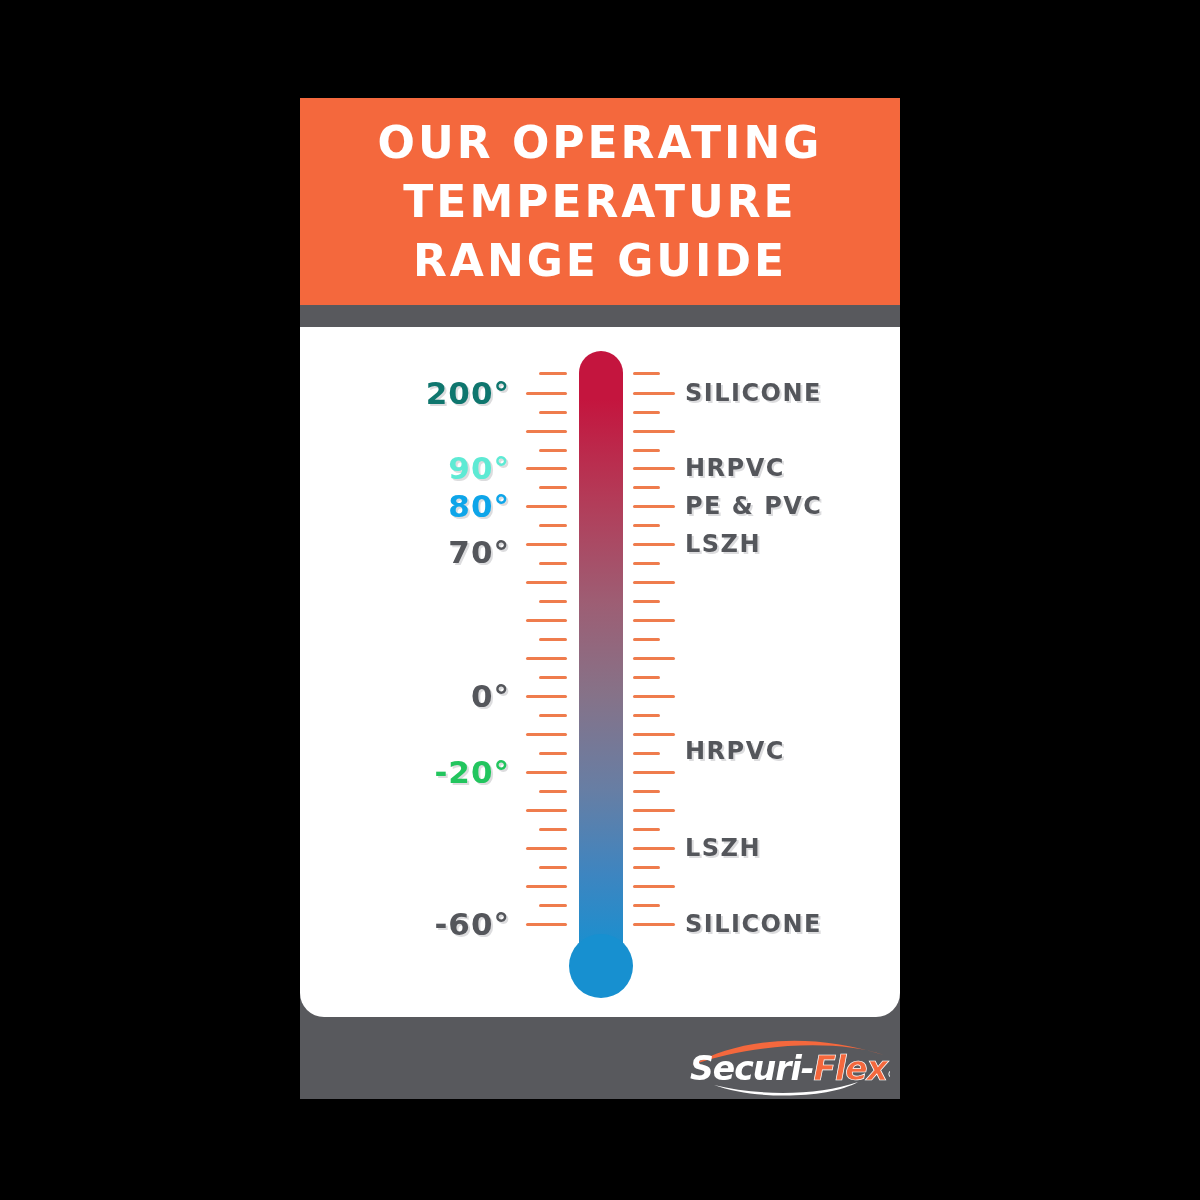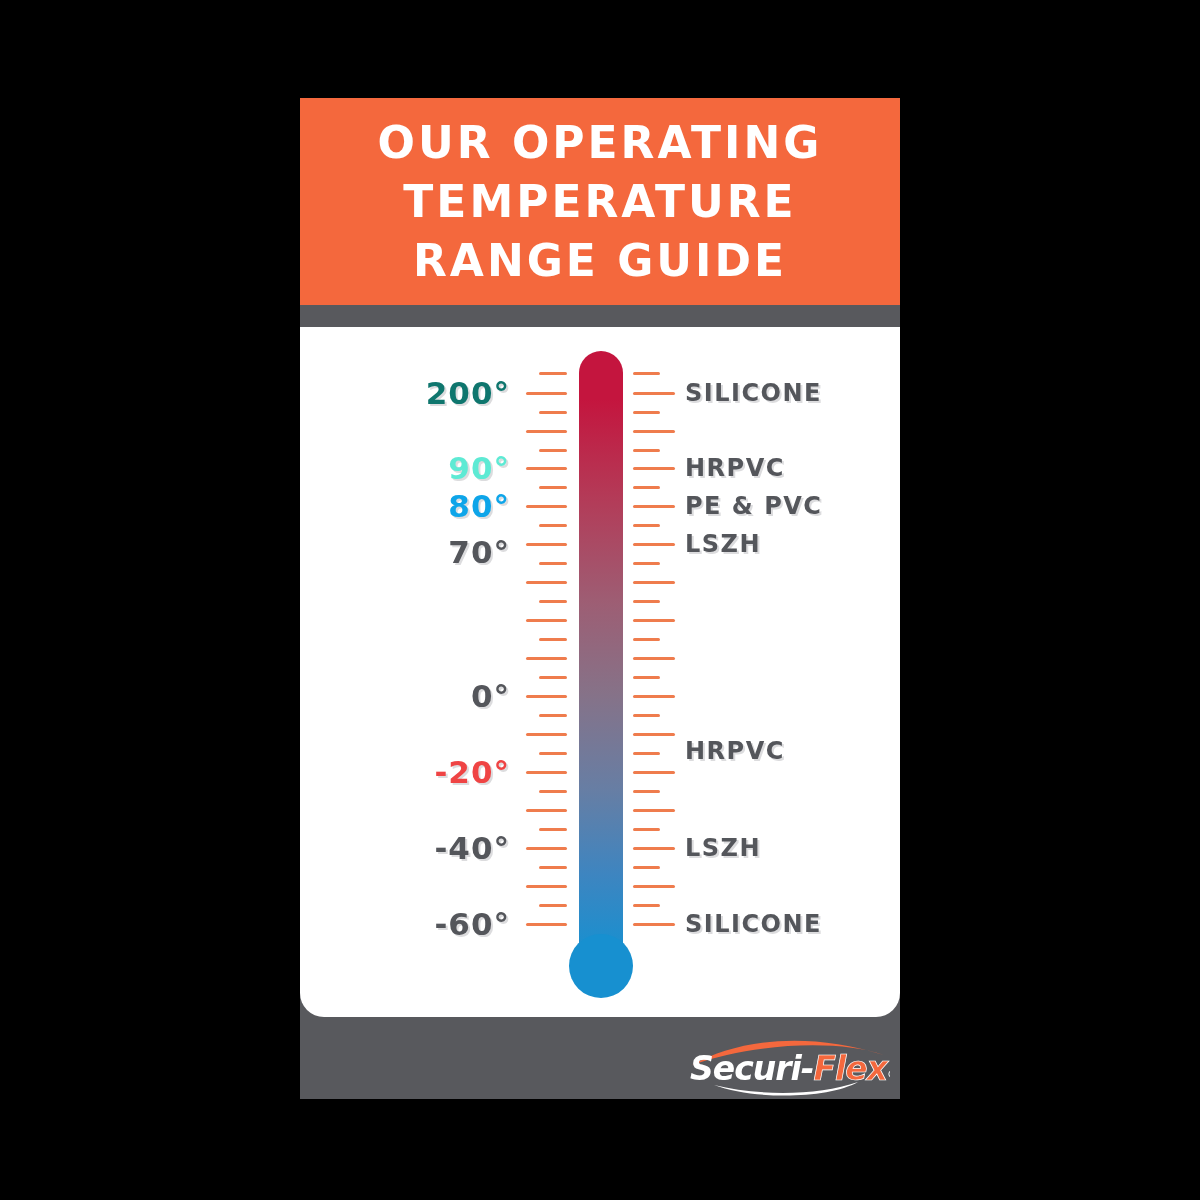--- a/index.html
+++ b/index.html
@@ -116,25 +116,24 @@
       </div>
       <div class="temp" style="color: #0ea5e9; top: 487px;">80°</div>
       <div class="mat" style="color: rgb(84, 86, 91); top: 485px;">
         <div>PE &amp; PVC</div>
       </div>
       <div class="temp" style="color: rgb(84, 86, 91); top: 525px; margin-top: 8px;">70°</div>
       <div class="mat" style="color: rgb(84, 86, 91); top: 523px;">
         <div>LSZH</div>
       </div>
       <div class="temp" style="color: rgb(84, 86, 91); top: 677px;">0°</div>
-      <div class="temp" style="color: #ef4444; top: 753px;">-20°</div>
+      <div class="temp" style="color: #22c55e; top: 753px;">-20°</div>
       <div class="mat" style="color: rgb(84, 86, 91); top: 730px;">
         <div>HRPVC</div>
       </div>
-      <div class="temp" style="color: rgb(84, 86, 91); top: 829px;">-40°</div>
       <div class="mat" style="color: rgb(84, 86, 91); top: 827px;">
         <div>LSZH</div>
       </div>
       <div class="temp" style="color: rgb(84, 86, 91); top: 905px;">-60°</div>
       <div class="mat" style="color: rgb(84, 86, 91); top: 903px;">
         <div>SILICONE</div>
       </div>
     </div>
 
   <svg class="footer-logo" viewBox="0 0 204 62">

